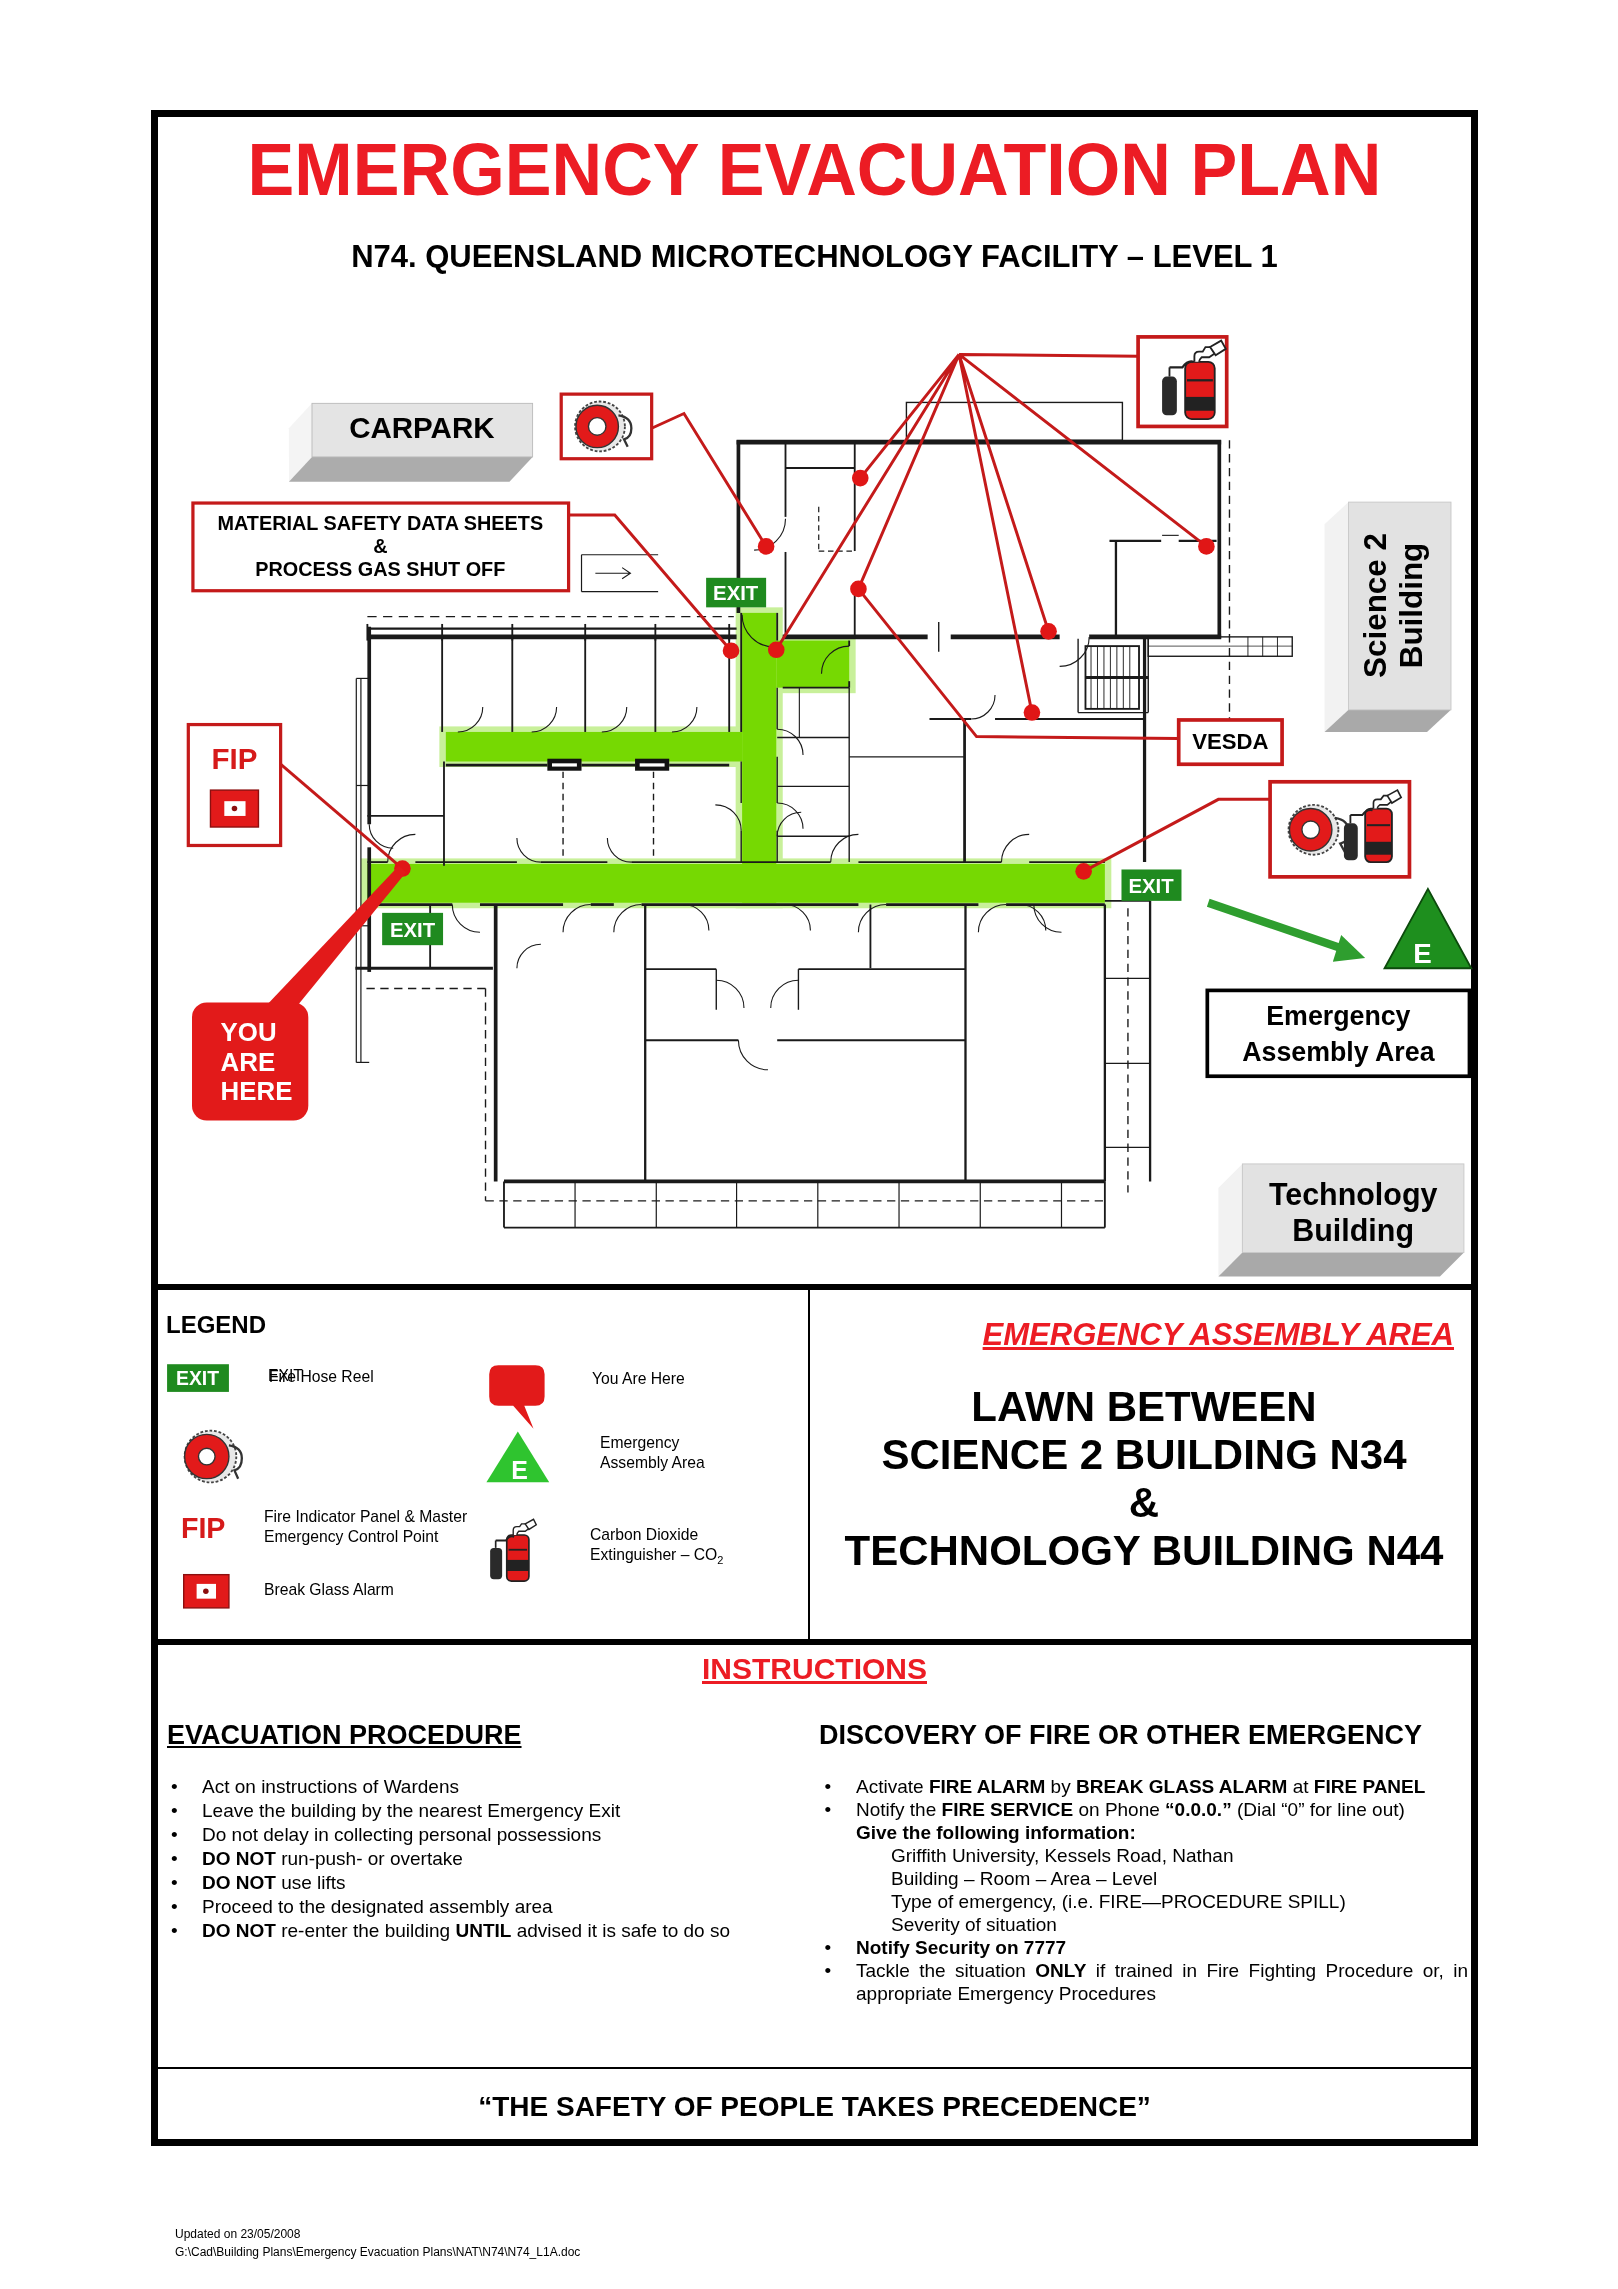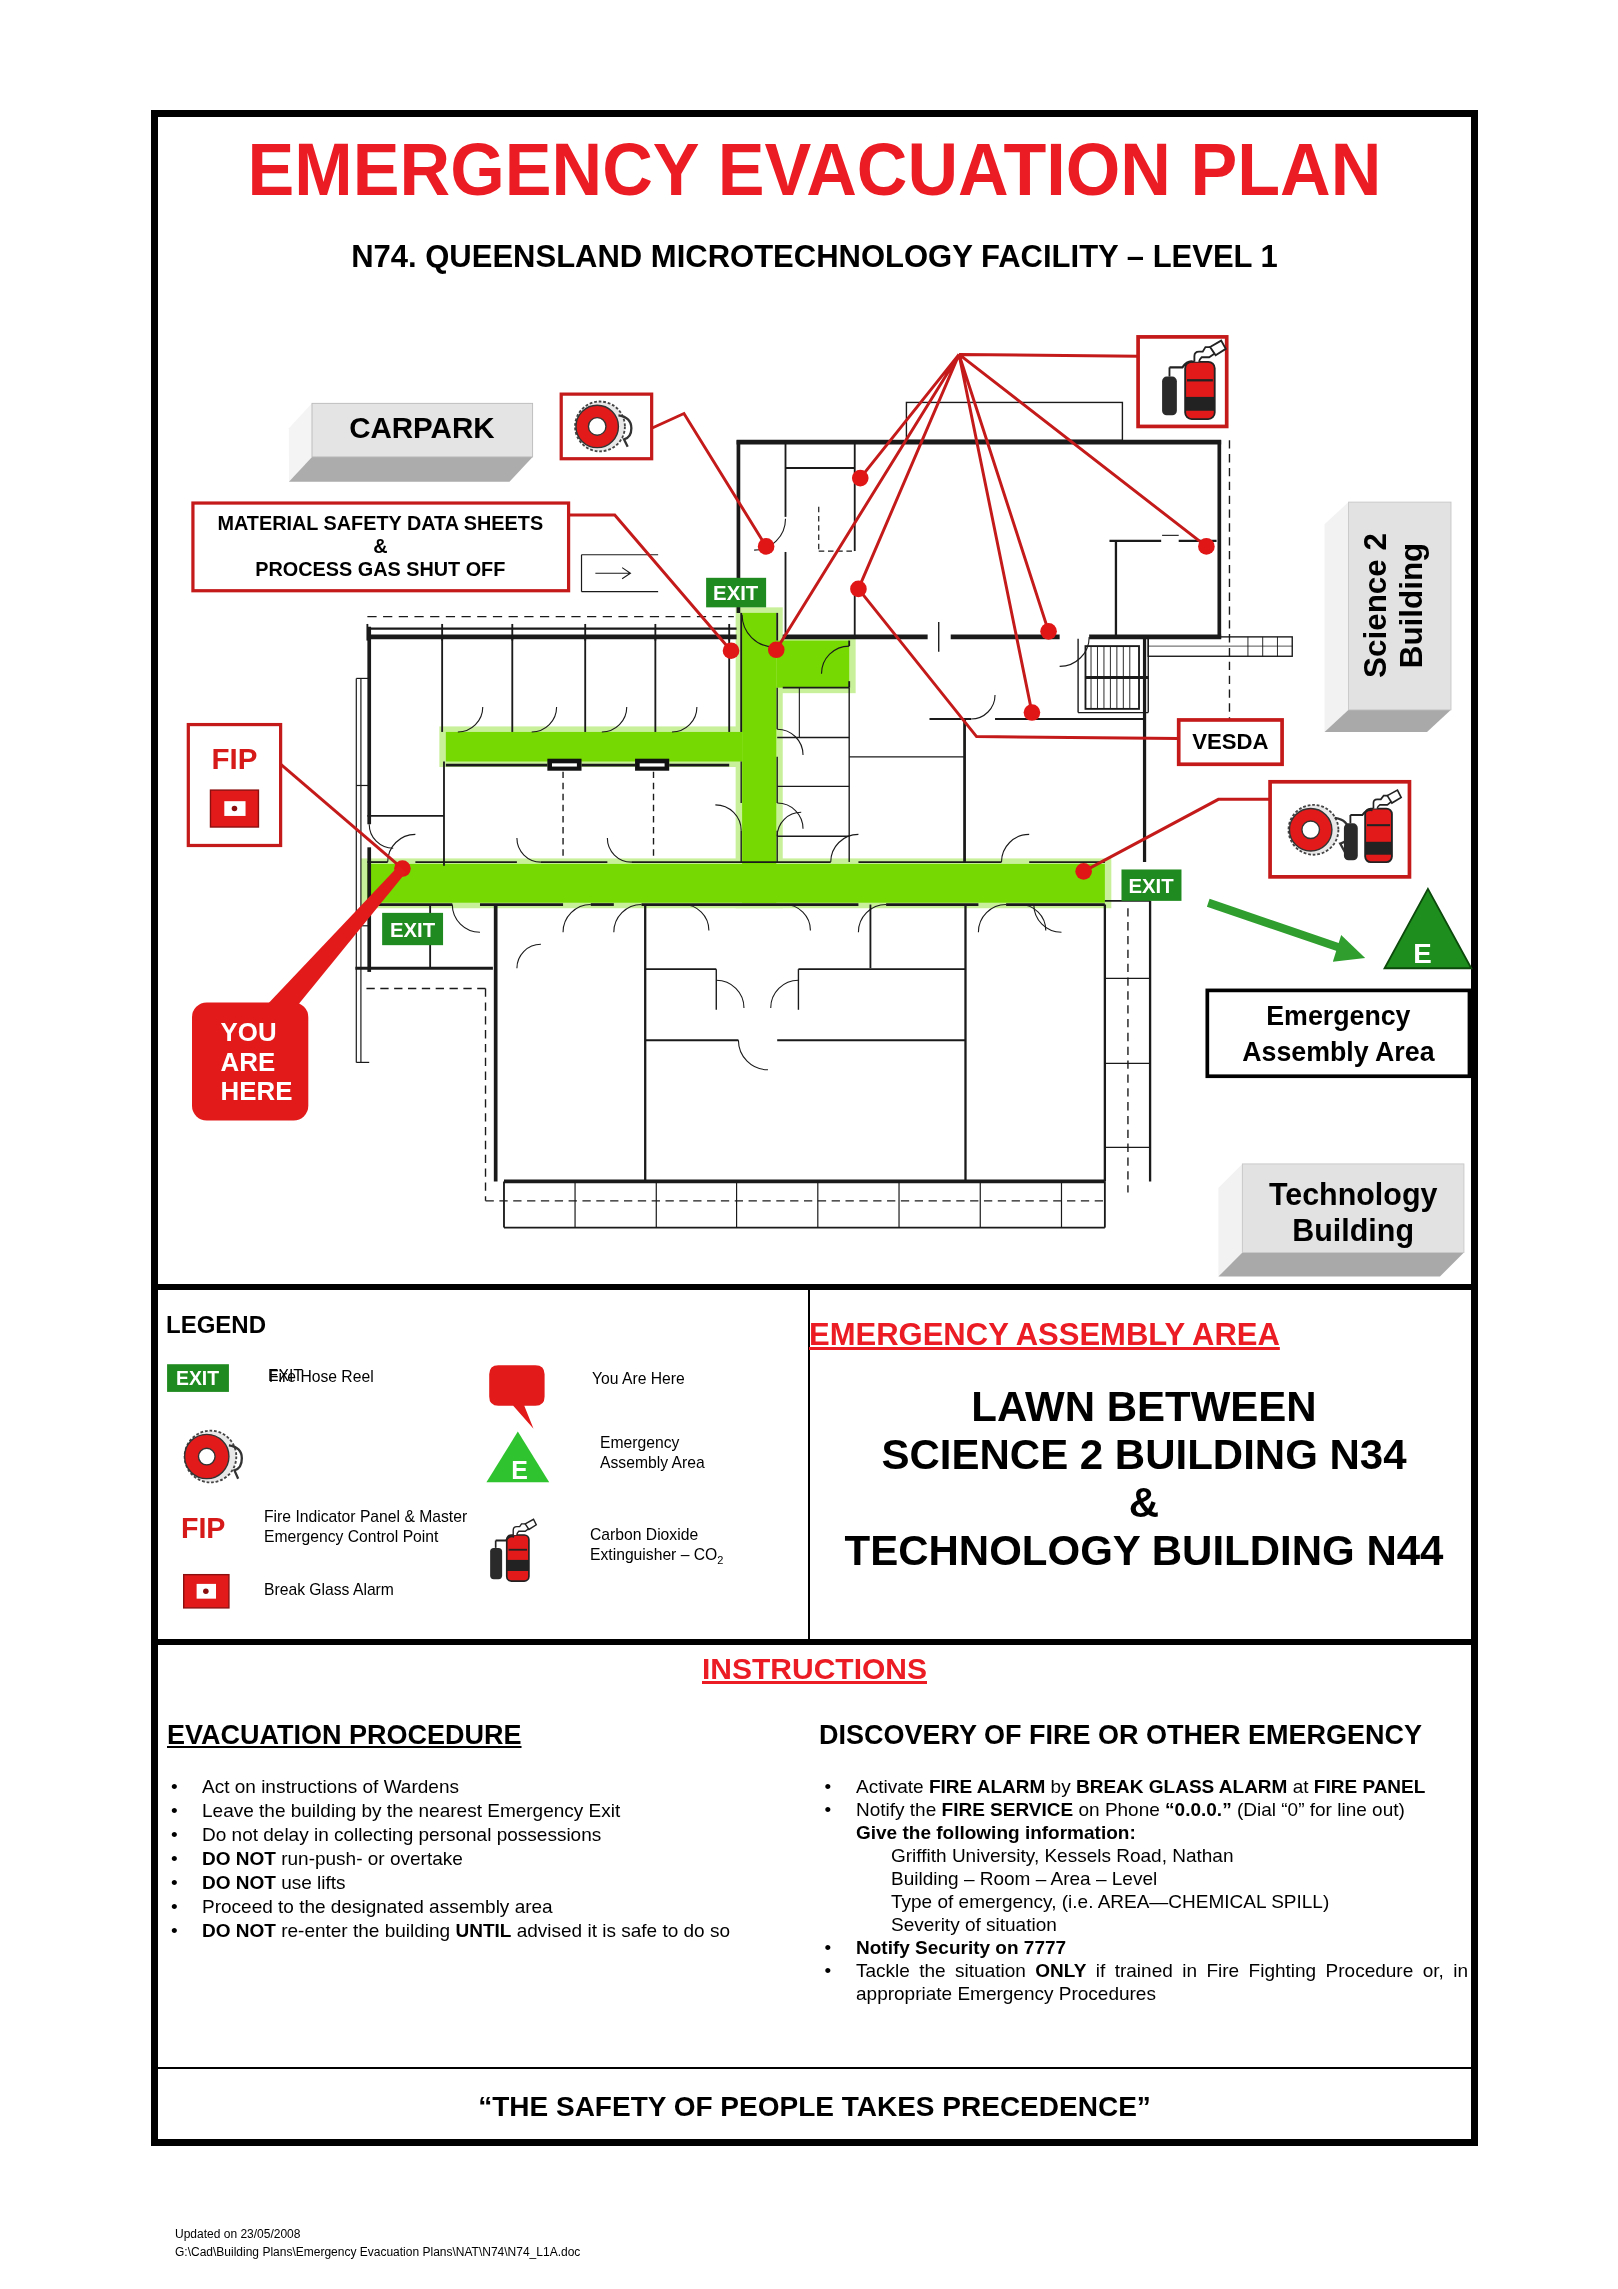--- a/index.html
+++ b/index.html
@@ -386,21 +386,21 @@
 
   <div class="abs b" style="left:166px;top:1311px;font-size:24px;">LEGEND</div>
   <div class="abs" style="left:268px;top:1367px;font-size:15.7px;">EXIT</div>
   <div class="abs" style="left:269px;top:1368px;font-size:15.7px;">Fire Hose Reel</div>
   <div class="abs" style="left:264px;top:1507px;font-size:15.7px;line-height:20px;">Fire Indicator Panel &amp; Master<br>Emergency Control Point</div>
   <div class="abs" style="left:264px;top:1581px;font-size:15.7px;">Break Glass Alarm</div>
   <div class="abs" style="left:592px;top:1370px;font-size:15.7px;">You Are Here</div>
   <div class="abs" style="left:600px;top:1433px;font-size:15.7px;line-height:20px;">Emergency<br>Assembly Area</div>
   <div class="abs" style="left:590px;top:1525px;font-size:15.7px;line-height:20px;">Carbon Dioxide<br>Extinguisher – CO<sub style="font-size:11px;">2</sub></div>
 
-  <div class="abs b" style="left:809px;top:1317px;width:670px;text-align:left;font-size:31px;color:#EC1C24;"><span style="text-decoration:underline;">EMERGENCY ASSEMBLY AREA</span></div>
+  <div class="abs b" style="left:784px;top:1317px;width:670px;text-align:right;font-size:31px;color:#EC1C24;font-style:italic;"><span style="text-decoration:underline;">EMERGENCY ASSEMBLY AREA</span></div>
   <div class="abs b" style="left:809px;top:1383px;width:670px;text-align:center;font-size:42px;line-height:48px;color:#000;">LAWN BETWEEN<br>SCIENCE 2 BUILDING N34<br>&amp;<br>TECHNOLOGY BUILDING N44</div>
 
   <div class="abs b" style="left:153px;top:1652px;width:1323px;text-align:center;font-size:30px;color:#EC1C24;"><span style="text-decoration:underline;">INSTRUCTIONS</span></div>
   <div class="abs b" style="left:167px;top:1720px;font-size:27px;"><span style="text-decoration:underline;text-align:center;">EVACUATION PROCEDURE</span></div>
   <div class="abs b" style="left:819px;top:1720px;font-size:27px;"><span style="">DISCOVERY OF FIRE OR OTHER EMERGENCY</span></div>
 
   <div class="abs" style="left:171px;top:1775px;width:609px;font-size:19px;line-height:24px;">
     <div class="li">Act on instructions of Wardens</div>
     <div class="li">Leave the building by the nearest Emergency Exit</div>
     <div class="li">Do not delay in collecting personal possessions</div>
@@ -409,21 +409,21 @@
     <div class="li">Proceed to the designated assembly area</div>
     <div class="li"><span class="b">DO NOT</span> re-enter the building <span class="b">UNTIL</span> advised it is safe to do so</div>
   </div>
 
   <div class="abs" style="left:819px;top:1775px;width:649px;font-size:19px;line-height:23px;">
     <div class="ri">Activate <span class="b">FIRE ALARM</span> by <span class="b">BREAK GLASS ALARM</span> at <span class="b">FIRE PANEL</span></div>
     <div class="ri">Notify the <span class="b">FIRE SERVICE</span> on Phone <span class="b">“0.0.0.”</span> (Dial “0” for line out)</div>
     <div class="rn"><span class="b">Give the following information:</span></div>
     <div class="rs">Griffith University, Kessels Road, Nathan</div>
     <div class="rs">Building – Room – Area – Level</div>
-    <div class="rs">Type of emergency, (i.e. AREA—CHEMICAL SPILL)</div>
+    <div class="rs">Type of emergency, (i.e. FIRE—PROCEDURE SPILL)</div>
     <div class="rs">Severity of situation</div>
     <div class="ri"><span class="b">Notify Security on 7777</span></div>
     <div class="ri" style="text-align:justify;">Tackle the situation <span class="b">ONLY</span> if trained in Fire Fighting Procedure or, in appropriate Emergency Procedures</div>
   </div>
 
   <div class="abs b" style="left:153px;top:2091px;width:1323px;text-align:center;font-size:28px;">“THE SAFETY OF PEOPLE TAKES PRECEDENCE”</div>
 
   <div class="abs" style="left:175px;top:2226px;font-size:12px;line-height:17.5px;">Updated on 23/05/2008<br>G:\Cad\Building Plans\Emergency Evacuation Plans\NAT\N74\N74_L1A.doc</div>
 </div>
 

